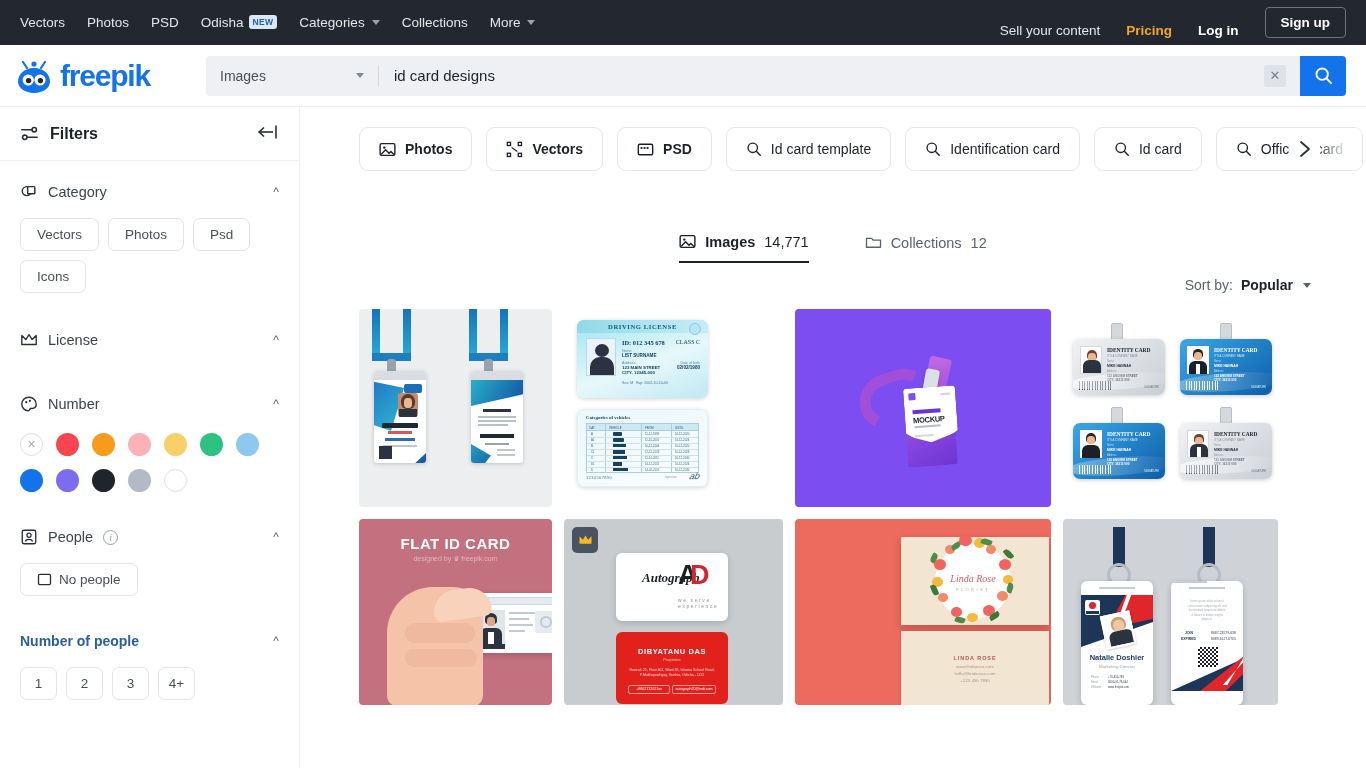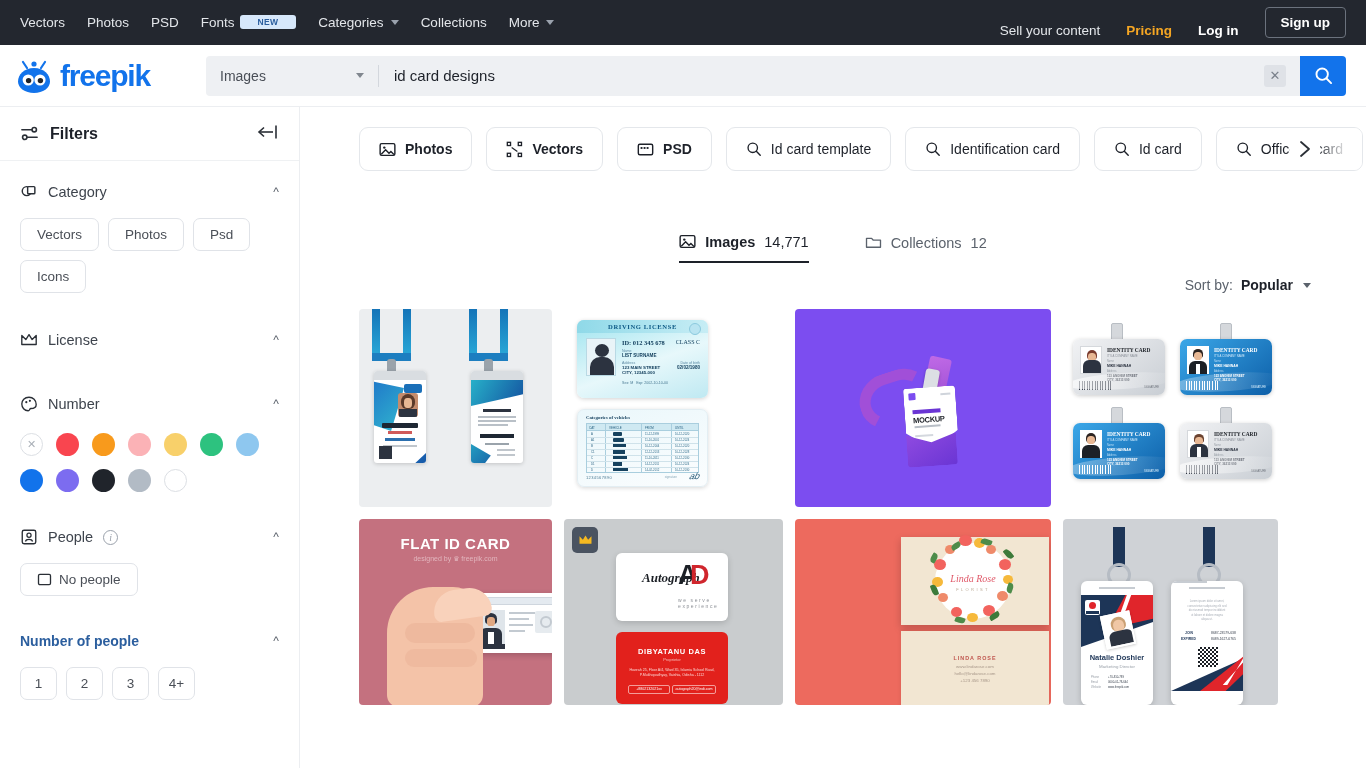--- a/index.html
+++ b/index.html
@@ -25,21 +25,21 @@
   .topnav-left { display: flex; align-items: center; gap: 22px; }
   .nav-link {
     color: #e3e6ea;
     display: flex; align-items: center; gap: 5px;
     cursor: pointer;
     white-space: nowrap;
   }
   .badge-new {
     background: #d7e8fb; color: #2b5e9e;
     font-size: 8.5px; font-weight: bold;
-    padding: 2px 18px; border-radius: 3px;
+    padding: 2px 4px; border-radius: 3px;
     letter-spacing: .3px;
     position: relative; top: -1px;
   }
   .caret {
     width: 0; height: 0;
     border-left: 4px solid transparent;
     border-right: 4px solid transparent;
     border-top: 5px solid #9aa2ad;
     display: inline-block;
     margin-left: 2px;
@@ -294,21 +294,21 @@
     <div class="nav-link">
       <span>Vectors</span>
     </div>
     <div class="nav-link">
       <span>Photos</span>
     </div>
     <div class="nav-link">
       <span>PSD</span>
     </div>
     <div class="nav-link">
-      <span>Fonts</span>
+      <span>Odisha</span>
       <span class="badge-new">NEW</span>
     </div>
     <div class="nav-link">
       <span>Categories</span>
       <span class="caret"></span>
     </div>
     <div class="nav-link">
       <span>Collections</span>
     </div>
     <div class="nav-link">

